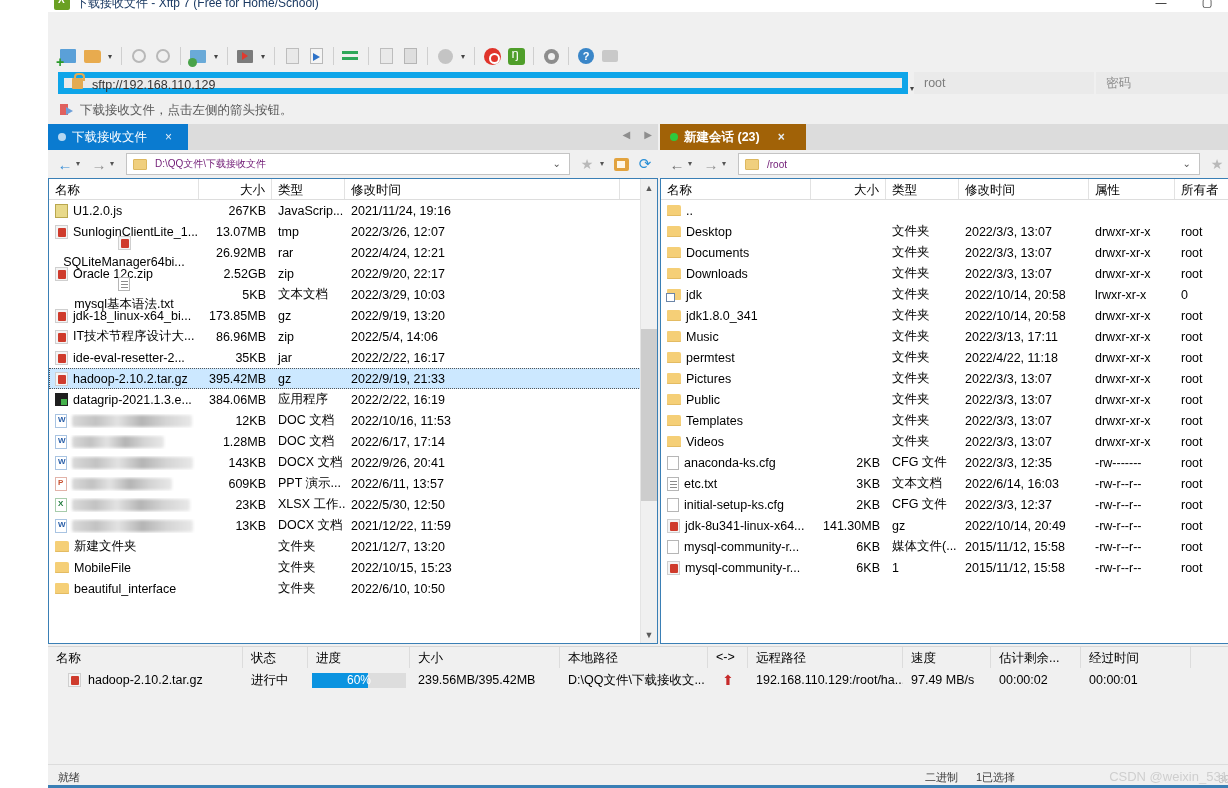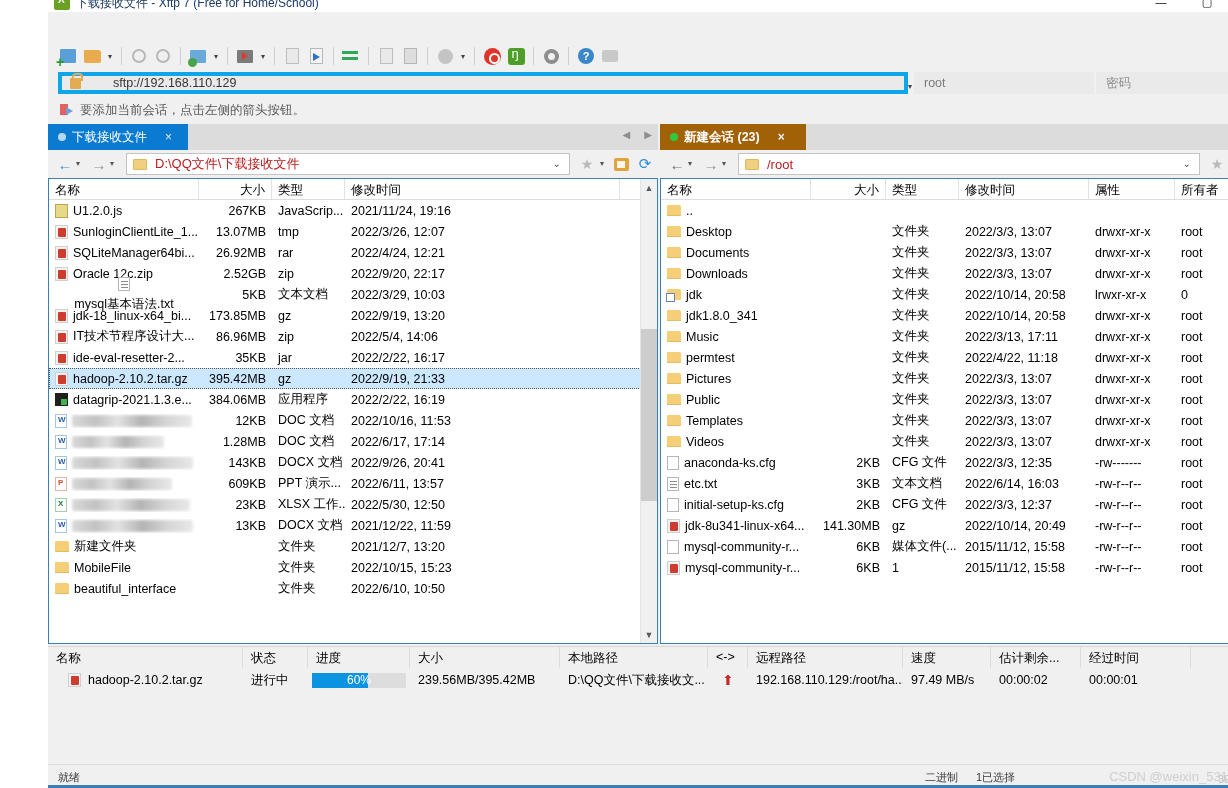--- a/index.html
+++ b/index.html
@@ -84,21 +84,21 @@
   .ic-help { width: 16px; height: 16px; background: #3a86c8; border-radius: 50%; color:#fff; font-size:11px; font-weight:bold; display:flex; align-items:center; justify-content:center; }
   .ic-chat { width: 16px; height: 12px; background: #c9c9c9; border-radius: 2px; }
 
   
   .addrrow {
     position: absolute; left: 0; top: 70px; width: 1228px; height: 26px;
     background: #f0f0f0;
   }
   .addrbox {
     position: absolute; left: 10px; top: 2px; width: 850px; height: 22px;
-    background: #eaeaea; border: 4px solid #0ea5e9; display: flex; align-items: center; gap: 23px;
+    background: #eaeaea; border: 6px solid #0ea5e9; display: flex; 
   }
   .lockicon { width: 11px; height: 11px; background: #e3ab52; border-radius: 1px; margin-left: 8px; position: relative; }
   .lockicon::before { content:""; position:absolute; left:2px; top:-5px; width:7px; height:6px; border:2px solid #e3ab52; border-bottom:none; border-radius:4px 4px 0 0; }
   .addrtext { margin-left: 9px; font-size: 12.5px; color: #333; }
   .addrcaret { position: absolute; left: 846px; top: 6px; font-size: 8px; color: #444; }
   .userbox {
     position: absolute; left: 866px; top: 2px; width: 180px; height: 22px;
     background: #eaeaea; display:flex; align-items:center; padding-left:10px;
     font-size: 12.5px; color: #7c7c7c;
   }
@@ -138,21 +138,21 @@
   .tabnav { position: absolute; right: 6px; top: 5px; display: flex; gap: 14px; color: #8e8e8e; font-size: 10px; }
 
   .navrow { position: relative; height: 28px; background: #f0f0f0; }
   .navarrow { position: absolute; top: 5px; width: 18px; height: 18px; display:flex; align-items:center; justify-content:center; font-size:15px; }
   .navcaret { position: absolute; top: 9px; font-size: 8px; color: #555; }
   .pathbox {
     position: absolute; top: 3px; height: 22px; background: #fff; border: 1px solid #c4c4c4;
     display: flex; align-items: center;
   }
   .pathfolder { width: 14px; height: 11px; background: #f0cf7e; border: 1px solid #ddb85f; border-radius: 1px; margin-left: 6px; }
-  .pathtext { margin-left: 8px; font-size: 13px; color: #b91c1c; }
+  .pathtext { margin-left: 8px; font-size: 10px; color: #701a75; }
   .pathchev { position: absolute; right: 8px; top: 4px; font-size: 10px; color: #555; }
   .navbtn { position: absolute; top: 5px; width: 18px; height: 18px; display:flex; align-items:center; justify-content:center; }
   .star { color: #b9b9b9; font-size: 14px; }
   .homeic { width: 15px; height: 13px; background: #e2a33f; border-radius: 2px; position: relative; }
   .homeic::after { content:""; position:absolute; left:3px; top:3px; width:8px; height:7px; background:#fff7e8; }
   .refreshic { color: #2a8fd6; font-size: 15px; }
 
   
   .filelist { position: relative; background: #fff; border: 1px solid #3a7fb5; overflow: hidden; }
   .hdr { display: flex; height: 21px; background: #fff; border-bottom: 1px solid #ddd; }
@@ -307,21 +307,21 @@
       <span class="lockicon"></span>
       <span class="addrtext">sftp://192.168.110.129</span>
       <span class="addrcaret">▾</span>
     </div>
     <div class="userbox">root</div>
     <div class="pwbox">密码</div>
   </div>
 
   <div class="hintbar">
     <span class="hintflag"></span>
-    <span class="hinttext">要添加当前会话，点击左侧的箭头按钮。</span>
+    <span class="hinttext">下载接收文件，点击左侧的箭头按钮。</span>
   </div>
 
   <div class="panes">
 
     <div class="pane left">
       <div class="tabstrip">
         <div class="tab blue" style="width:140px;">
           <span class="tabdot grey"></span>
           <span>下载接收文件</span>
           <span class="tabclose">×</span>
@@ -374,21 +374,21 @@
             <div class="row">
               <div class="cell name" style="width: 150px;">
                 <span class="fi fi-rar"></span>
                 <span>SunloginClientLite_1...</span>
               </div>
               <div class="cell r" style="width: 73px;">13.07MB</div>
               <div class="cell" style="width: 73px;">tmp</div>
               <div class="cell" style="width: 275px;">2022/3/26, 12:07</div>
             </div>
             <div class="row">
-              <div class="cell name" style="width: 150px;">
+              <div class="cell name" style="width: 150px; flex-direction: column;">
                 <span class="fi fi-rar"></span>
                 <span>SQLiteManager64bi...</span>
               </div>
               <div class="cell r" style="width: 73px;">26.92MB</div>
               <div class="cell" style="width: 73px;">rar</div>
               <div class="cell" style="width: 275px;">2022/4/24, 12:21</div>
             </div>
             <div class="row">
               <div class="cell name" style="width: 150px;">
                 <span class="fi fi-rar"></span>

